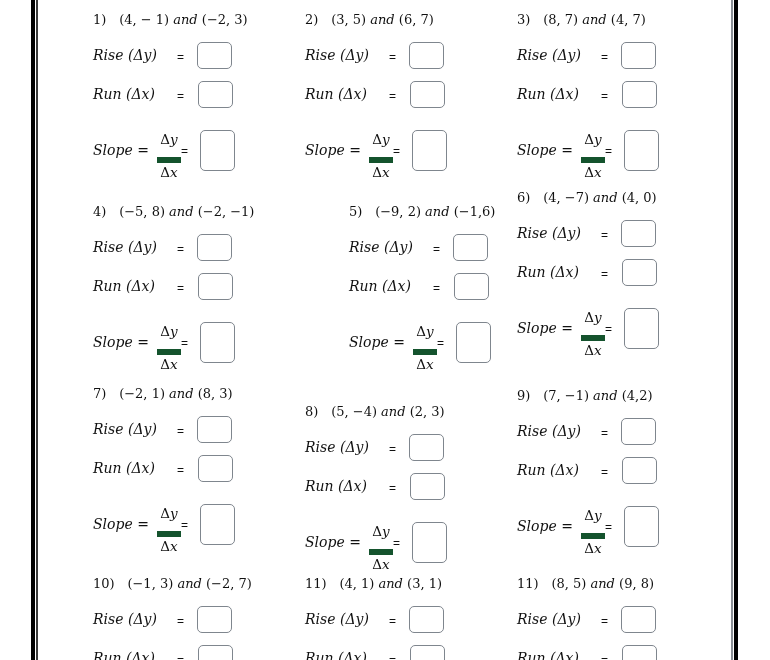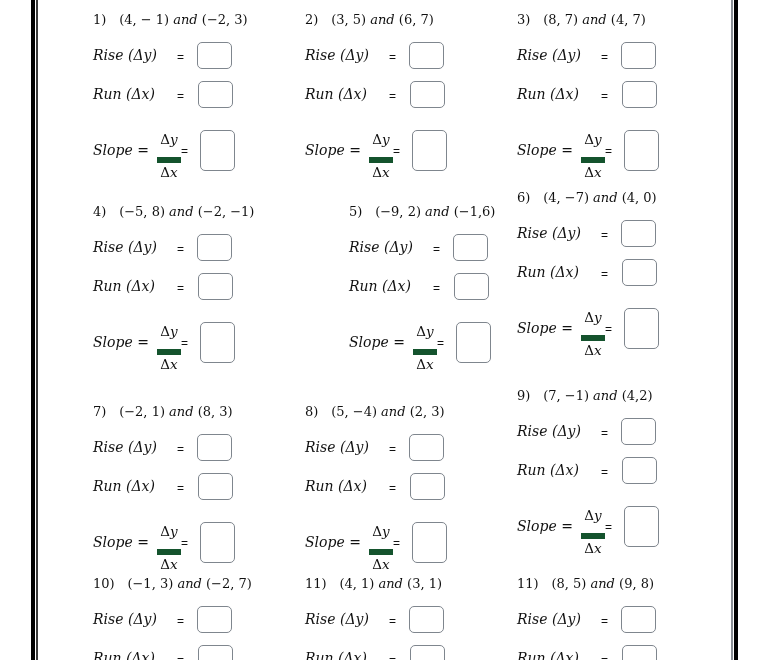--- a/index.html
+++ b/index.html
@@ -202,21 +202,21 @@
       <span class="lbl">Slope =</span>
       <span class="frac">
         <span class="top"><span>Δ</span><span class="v">y</span></span>
         <span class="bot"><span>Δ</span><span class="v">x</span></span>
       </span>
       <span class="eq">=</span>
       <div class="box"></div>
     </div>
   </div>
 
-  <div class="problem" style="left: 93px; top: 396px;">
+  <div class="problem" style="left: 93px; top: 378px;">
     <div class="header">
       <span class="num">7)</span>
       <span class="pts"><span>(−2, 1)</span> <span class="and">and</span> <span>(8, 3)</span></span>
     </div>
     <div class="row rise-row">
       <span class="lbl">Rise (Δy)</span>
       <span class="eq">=</span>
       <div class="box"></div>
     </div>
     <div class="row run-row">

